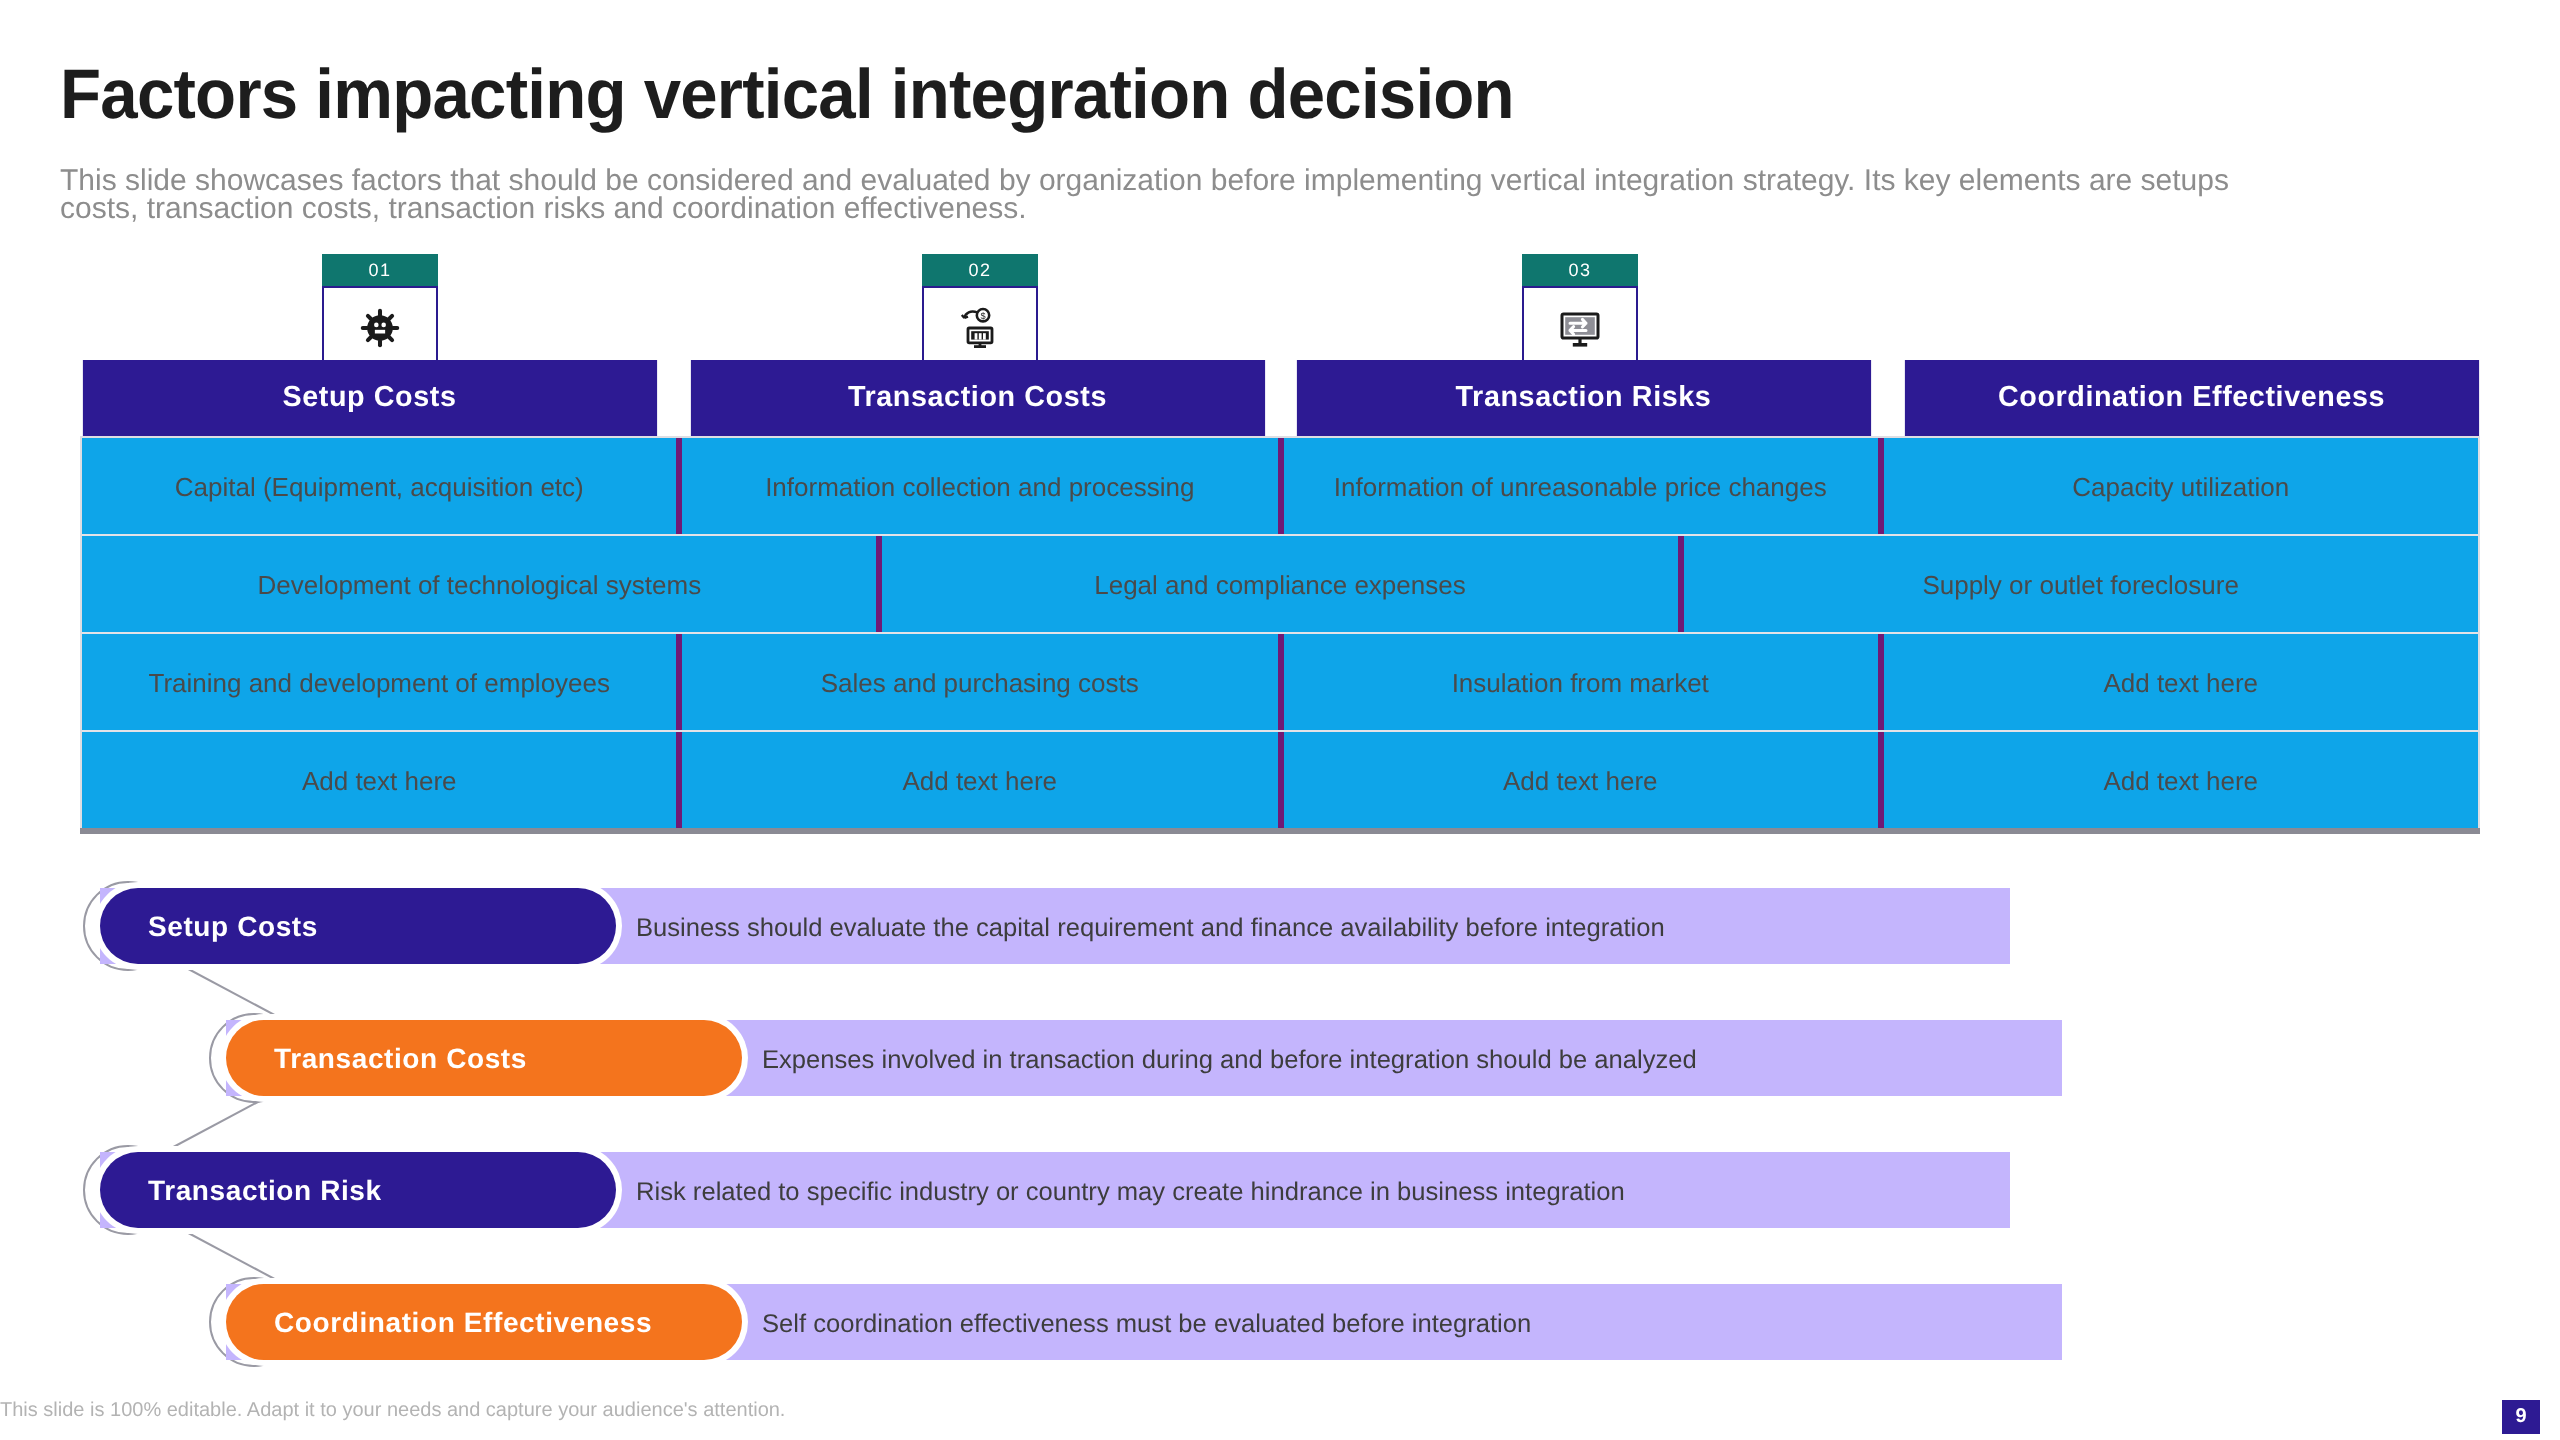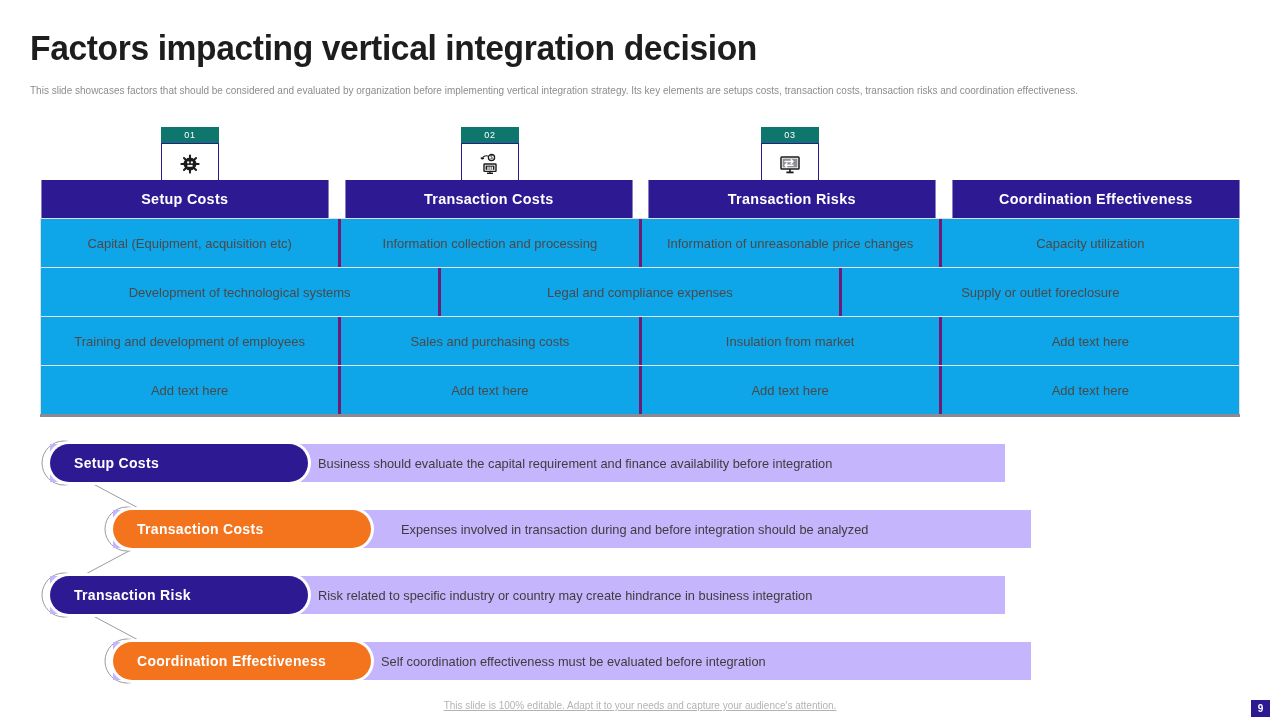--- a/index.html
+++ b/index.html
@@ -29,21 +29,21 @@
     transform: scaleX(0.96);
     transform-origin: left top;
     white-space: nowrap;
   }
 
   .slide-subtitle {
     position: absolute;
     left: 30px;
     top: 84px;
     width: 1120px;
-    font-size: 10px;
+    font-size: 15px;
     line-height: 14px;
     color: #8d8d8d;
   }
 
   
   .cards {
     position: absolute;
     left: 40px;
     top: 127px;
     width: 1200px;
@@ -185,21 +185,21 @@
     background: #c4b5fd;
     display: flex;
     align-items: center;
     z-index: 1;
   }
   .flow-desc span {
     font-size: 12.8px;
     color: #3d3d3d;
   }
   .flow-row[data-row="0"] .flow-desc span { padding-left: 268px; }
-  .flow-row[data-row="1"] .flow-desc span { padding-left: 268px; margin-left: 20px; }
+  .flow-row[data-row="1"] .flow-desc span { padding-left: 268px; }
   .flow-row[data-row="2"] .flow-desc span { padding-left: 268px; }
   .flow-row[data-row="3"] .flow-desc span { padding-left: 268px; text-align: center; }
 
   .flow-pill {
     position: absolute;
     left: 0; top: 0;
     height: 38px;
     width: 258px;
     border-radius: 19px;
     color: #ffffff;
@@ -214,24 +214,22 @@
   }
   .flow-pill[data-tone="purple"] { background: #2d1a93; }
   .flow-pill[data-tone="orange"] { background: #f4741d; }
 
   
   .footer-note {
     position: absolute;
     left: 0;
     right: 0;
     top: 700px;
-    text-align: center;
     font-size: 10px;
     color: #b3b3b3;
-    text-decoration: underline;
   }
 
   .page-num {
     position: absolute;
     right: 10px;
     top: 700px;
     width: 19px;
     height: 17px;
     background: #2d1a93;
     color: #ffffff;

